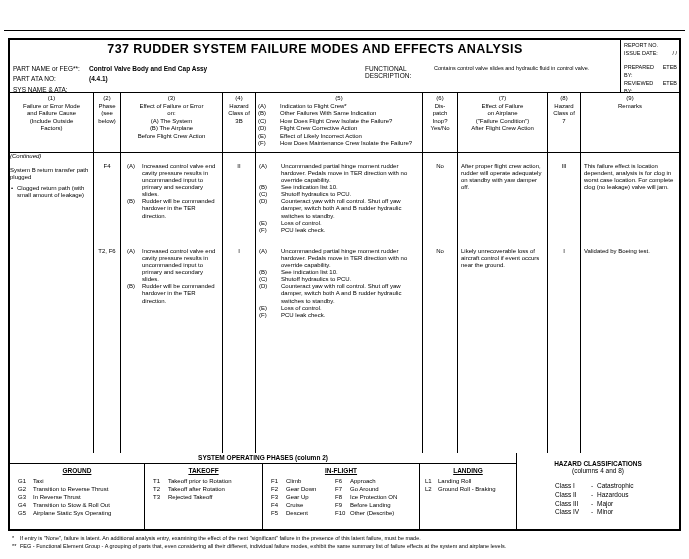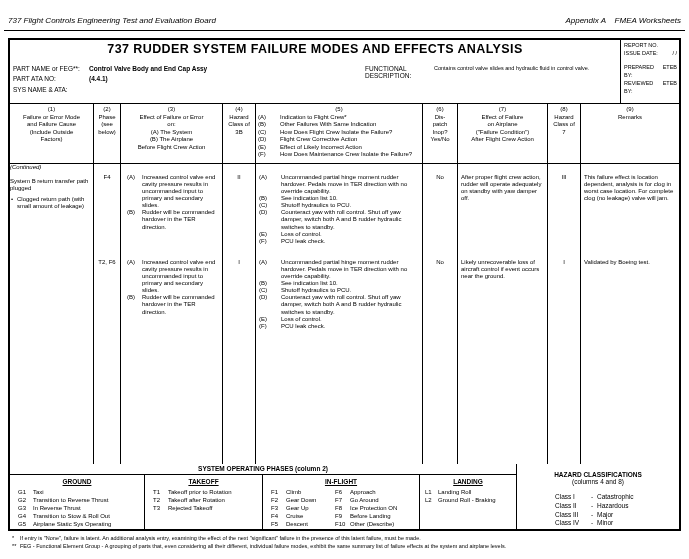--- a/index.html
+++ b/index.html
@@ -9,21 +9,21 @@
 
   
   .page-header { position:absolute; top:16px; left:8px; right:8px; display:flex; justify-content:space-between; font-size:8px; font-style:italic; }
   .page-header span { white-space:pre; }
   .header-rule { position:absolute; top:30px; left:4px; right:4px; border-top:1.5px solid #000; }
 
   
   .doc { position:absolute; top:38px; left:8px; width:673px; height:493px; border:2px solid #000; display:flex; flex-direction:column; background:#fff; }
 
   
-  .title-block { height:64px; display:flex; border-bottom:1px solid #000; }
+  .title-block { height:53px; display:flex; border-bottom:1px solid #000; }
   .title-left { flex:1; position:relative; border-right:1px solid #000; }
   .doc-title { position:absolute; top:2px; left:0; right:0; text-align:center; font-weight:bold; font-size:12.5px; letter-spacing:.4px; }
   .t-lbl { position:absolute; font-size:6.5px; }
   .t-val { position:absolute; font-size:6.5px; font-weight:bold; }
   .t-funclbl { position:absolute; top:25px; left:355px; width:54px; font-size:6.5px; }
   .t-funcval { position:absolute; top:25px; left:424px; font-size:5.5px; white-space:nowrap; }
   .report-box { width:58px; padding:2px 2px 0 3px; font-size:5.5px; line-height:1.45; }
   .rb-row { display:flex; justify-content:space-between; }
   .rb-gap { margin-top:6px; }
 
@@ -89,24 +89,20 @@
   
   .footnotes { position:absolute; top:535px; left:10px; right:6px; }
   .fnote { display:flex; font-size:5.5px; line-height:1.4; }
   .fmark { width:10px; flex:none; padding-left:2px; }
 </style>
 </head>
 <body>
 
 <div class="page">
 
-  <div class="page-header">
-    <span>737 Flight Controls Engineering Test and Evaluation Board</span>
-    <span>Appendix A    FMEA Worksheets</span>
-  </div>
   <div class="header-rule"></div>
 
   <div class="doc">
 
     <div class="title-block">
       <div class="title-left">
         <div class="doc-title">737 RUDDER SYSTEM FAILURE MODES AND EFFECTS ANALYSIS</div>
         <span class="t-lbl" style="top:25px;left:3px;">PART NAME or FEG**:</span>
         <span class="t-val" style="top:25px;left:79px;">Control Valve Body and End Cap Assy</span>
         <span class="t-lbl" style="top:35px;left:3px;">PART ATA NO:</span>

